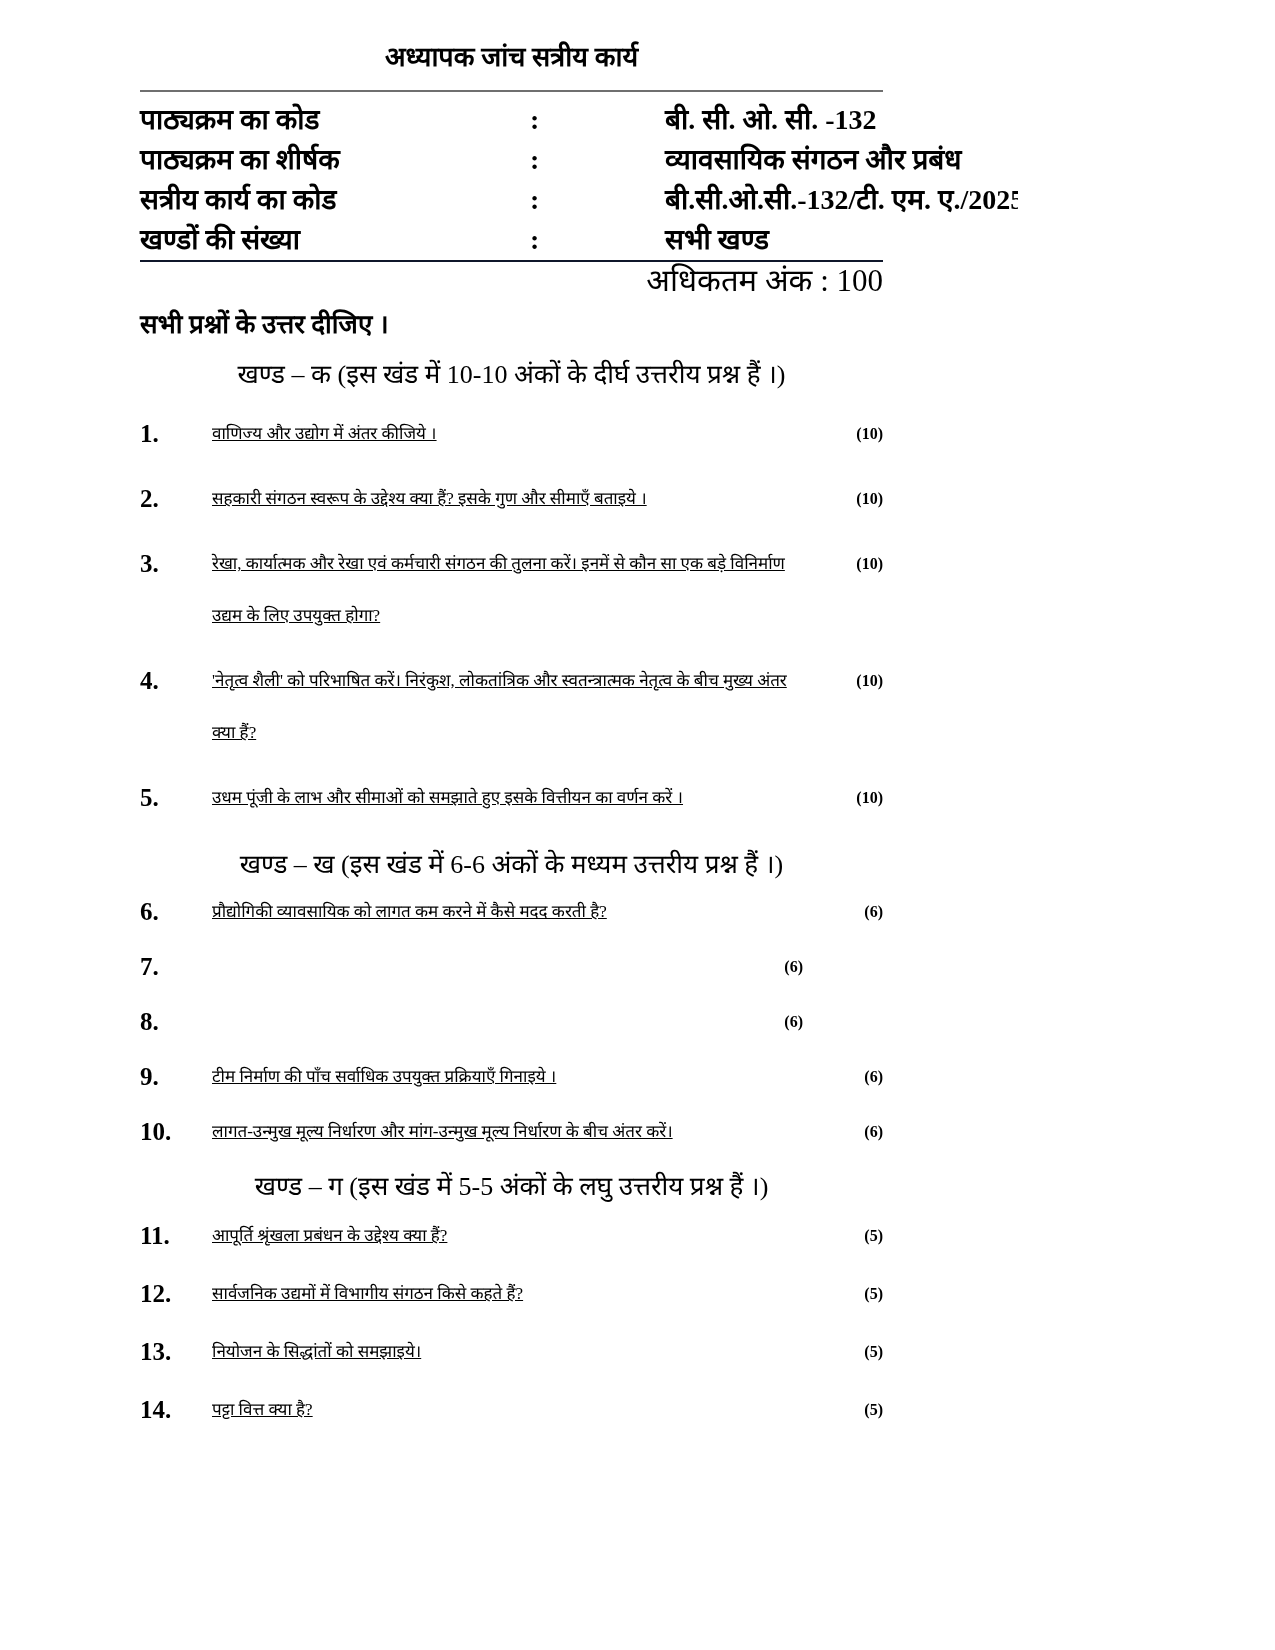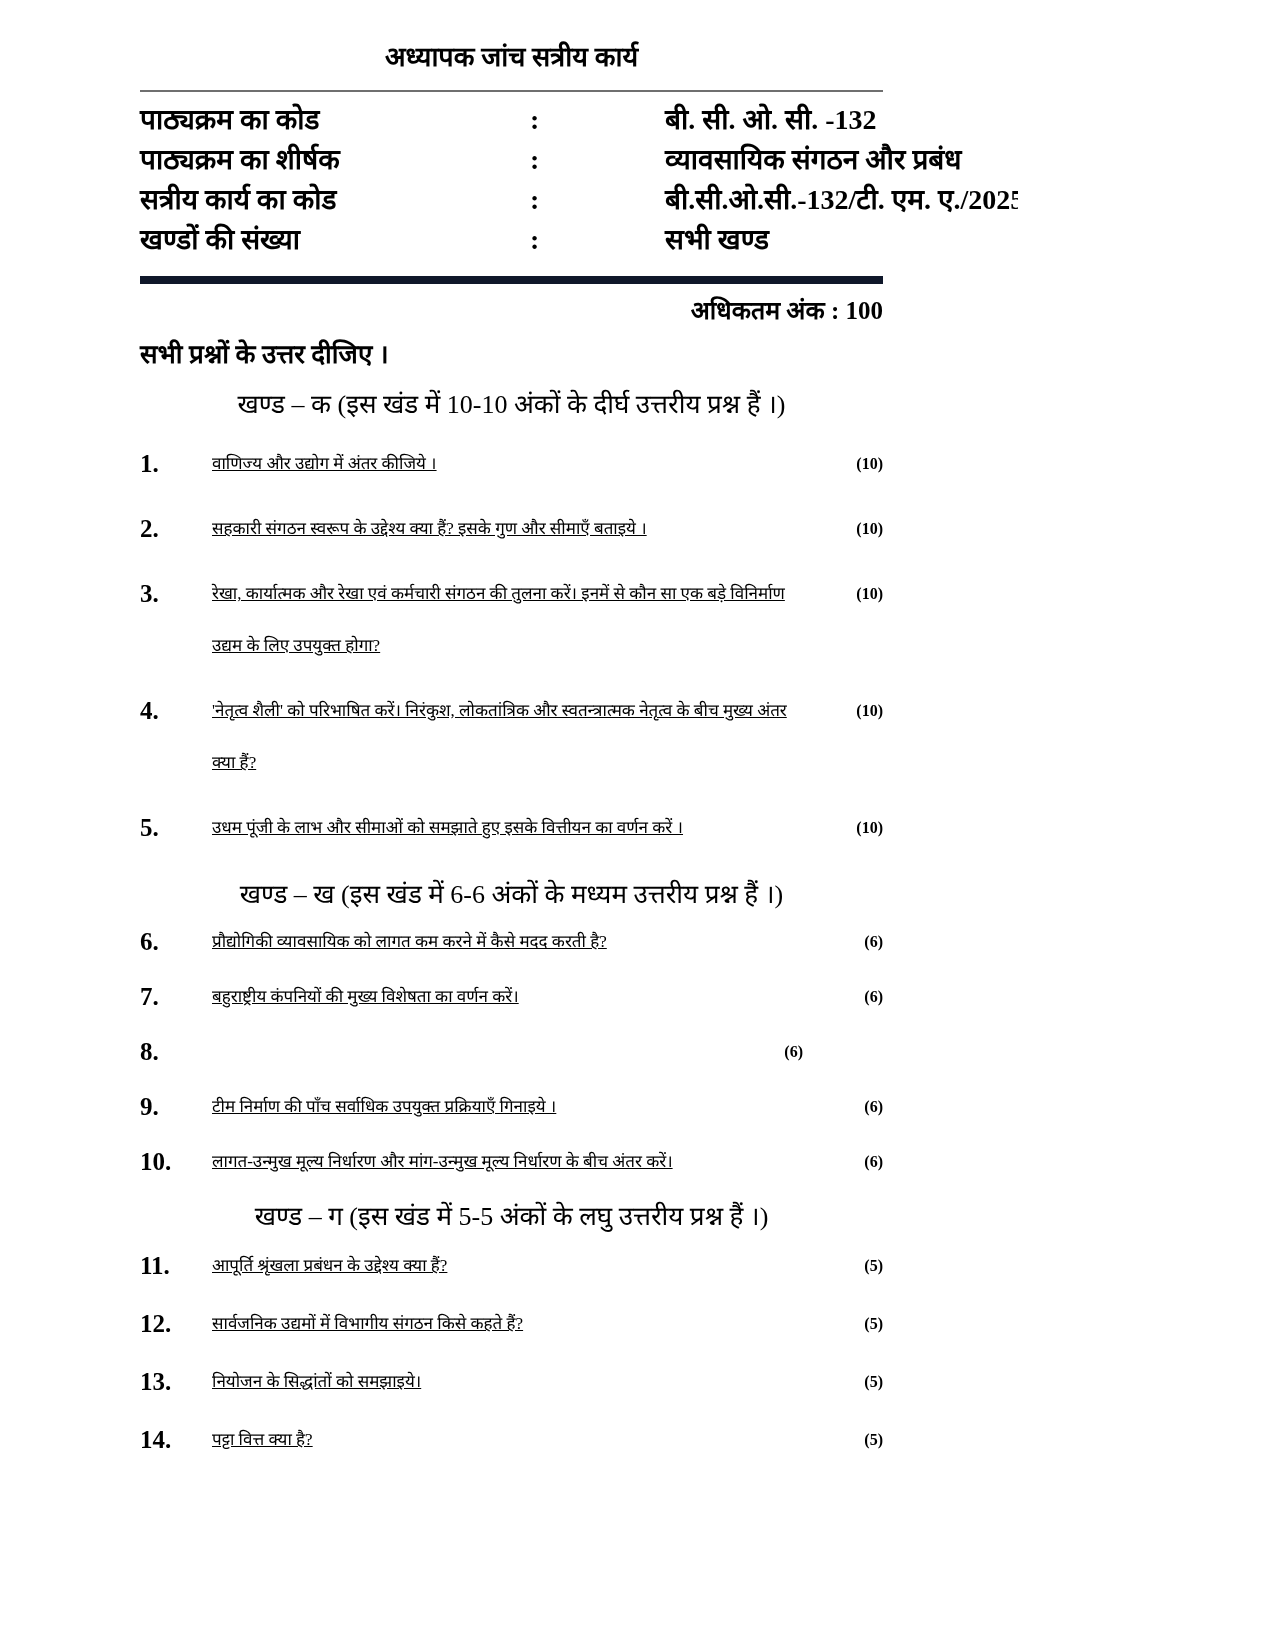--- a/index.html
+++ b/index.html
@@ -15,39 +15,39 @@
   }
   .title{
     text-align:center;
     font-weight:bold;
     font-size:27px;
     line-height:34px;
     margin-bottom:16px;
   }
   .header-table{
     border-top:2px solid #6f6f6f;
-    border-bottom:8px solid #0f172a;
-    padding:8px 0 16px 0;
+    border-bottom:2px solid #0f172a;
+    padding:8px 0 0 0;
   }
   .hrow{
     display:grid;
     grid-template-columns:390px 135px 1fr;
     font-weight:bold;
     font-size:28px;
     line-height:40px;
   }
   .hlabel{white-space:nowrap;}
   .hsep{text-align:left;}
   .hvalue{white-space:nowrap;}
   .max-marks{
     text-align:right;
-    font-weight:bold;
-    font-size:25px;
+    font-weight:normal;
+    font-size:31px;
     line-height:30px;
-    margin-top:12px;
+    margin-top:4px;
   }
   .instruction{
     font-weight:bold;
     font-size:26px;
     line-height:34px;
     margin-top:12px;
   }
   .section-heading{
     text-align:center;
     font-weight:normal;
@@ -145,21 +145,20 @@
         <div class="qmarks">(10)</div>
       </div>
       <div class="section-heading sh1">खण्ड – ख (इस खंड में 6-6  अंकों के मध्यम  उत्तरीय प्रश्न हैं ।)</div>
       <div class="qrow sec1q">
         <div class="qnum">6.</div>
         <div class="qtext">प्रौद्योगिकी व्यावसायिक को  लागत कम करने में कैसे मदद करती है?</div>
         <div class="qmarks">(6)</div>
       </div>
       <div class="qrow sec1q">
         <div class="qnum">7.</div>
-        <div class="qtext">बहुराष्ट्रीय कंपनियों की मुख्य विशेषता का वर्णन करें।</div>
         <div class="qmarks">(6)</div>
       </div>
       <div class="qrow sec1q">
         <div class="qnum">8.</div>
         <div class="qmarks">(6)</div>
       </div>
       <div class="qrow sec1q">
         <div class="qnum">9.</div>
         <div class="qtext">टीम निर्माण की पाँच सर्वाधिक उपयुक्त प्रक्रियाएँ गिनाइये ।</div>
         <div class="qmarks">(6)</div>

